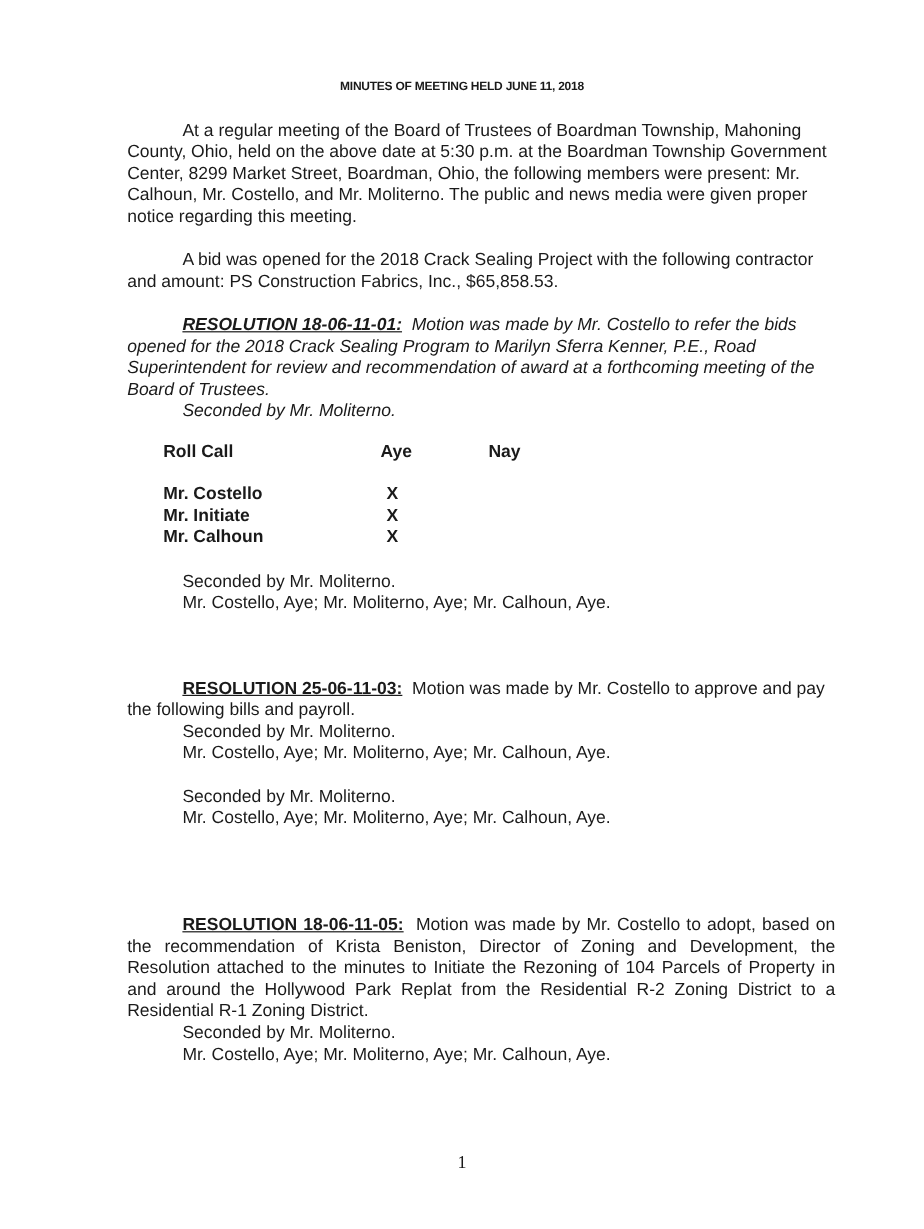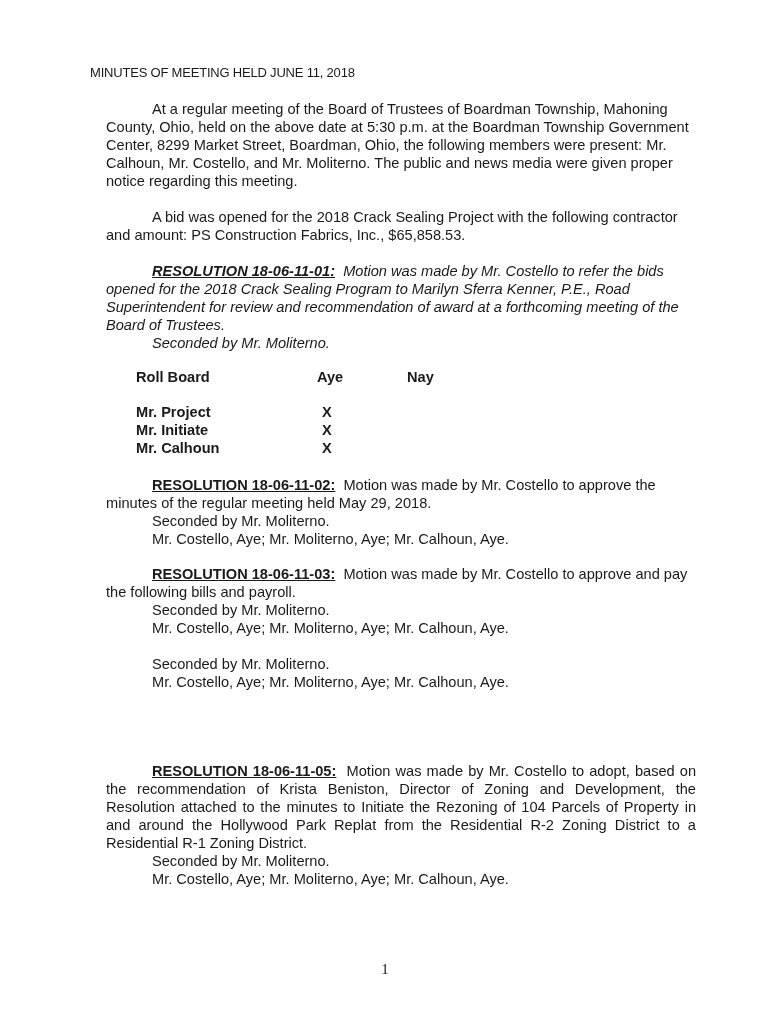--- a/index.html
+++ b/index.html
@@ -3,22 +3,22 @@
   <meta charset="utf-8">
   <style>
     html, body { margin: 0; padding: 0; background: #ffffff; }
     body {
       width: 770px; height: 1024px; position: relative; overflow: hidden;
       font-family: "Liberation Sans", sans-serif; color: #1a1a1a;
       font-size: 14.6px; line-height: 18px;
     }
     .page { position: absolute; left: 90px; top: 0; width: 590px; }
     .title {
-      position: absolute; top: 64px; left: 0; width: 590px; 
-      font-weight: normal; font-size: 13px; letter-spacing: -0.2px;
+      position: absolute; top: 64px; left: 0; width: 590px; text-align: center;
+      font-weight: bold; font-size: 10px; letter-spacing: -0.2px;
     }
     .para { position: absolute; left: 16px; width: 590px; margin: 0; }
     .indent { display: inline-block; width: 46px; }
     .justify { text-align: justify; text-align-last: left; }
     .res-label { font-weight: bold; text-decoration: underline; }
     .line-indent { padding-left: 46px; }
     .roll { position: absolute; left: 46px; top: 368px; width: 400px; font-weight: bold; }
     .roll-row { position: relative; height: 18px; }
     .roll-row span { position: absolute; }
     .c1 { left: 0; }
@@ -41,46 +41,45 @@
 
   <p class="para" style="top:208px;"><span class="indent"></span><span>A bid was opened for the 2018 Crack Sealing Project with the following contractor and amount:  PS Construction Fabrics, Inc., $65,858.53.</span></p>
 
   <div class="para" style="top:262px;font-style:italic;">
     <div><span class="indent"></span><span class="res-label">RESOLUTION 18-06-11-01:</span>&nbsp; <span>Motion was made by Mr. Costello to refer the bids opened for the 2018 Crack Sealing Program to Marilyn Sferra Kenner, P.E., Road Superintendent for review and recommendation of award at a forthcoming meeting of the Board of Trustees.</span></div>
     <div class="line-indent">Seconded by Mr. Moliterno.</div>
   </div>
 
   <div class="roll">
     <div class="roll-row">
-      <span class="c1">Roll Board</span>
+      <span class="c1">Roll Call</span>
       <span class="c2">Aye</span>
       <span class="c3">Nay</span>
     </div>
     <div class="roll-row" style="margin-top:17px;">
-      <span class="c1">Mr. Project</span>
+      <span class="c1">Mr. Costello</span>
       <span class="cx">X</span>
     </div>
     <div class="roll-row">
       <span class="c1">Mr. Initiate</span>
       <span class="cx">X</span>
     </div>
     <div class="roll-row">
       <span class="c1">Mr. Calhoun</span>
       <span class="cx">X</span>
     </div>
   </div>
 
   <div class="para" style="top:476px;">
-    <div><span class="indent"></span><span class="res-label">RESOLUTION 18-06-11-02:</span>&nbsp; <span>Motion was made by Mr. Costello to approve the minutes of the regular meeting held May 29, 2018.</span></div>
     <div class="line-indent">Seconded by Mr. Moliterno.</div>
     <div class="line-indent">Mr. Costello, Aye; Mr. Moliterno, Aye; Mr. Calhoun, Aye.</div>
   </div>
 
   <div class="para" style="top:565px;">
-    <div><span class="indent"></span><span class="res-label">RESOLUTION 18-06-11-03:</span>&nbsp; <span>Motion was made by Mr. Costello to approve and pay the following bills and payroll.</span></div>
+    <div><span class="indent"></span><span class="res-label">RESOLUTION 25-06-11-03:</span>&nbsp; <span>Motion was made by Mr. Costello to approve and pay the following bills and payroll.</span></div>
     <div class="line-indent">Seconded by Mr. Moliterno.</div>
     <div class="line-indent">Mr. Costello, Aye; Mr. Moliterno, Aye; Mr. Calhoun, Aye.</div>
   </div>
 
   <div class="para" style="top:655px;">
     <div class="line-indent">Seconded by Mr. Moliterno.</div>
     <div class="line-indent">Mr. Costello, Aye; Mr. Moliterno, Aye; Mr. Calhoun, Aye.</div>
   </div>
 
   <div class="para" style="top:762px;">

